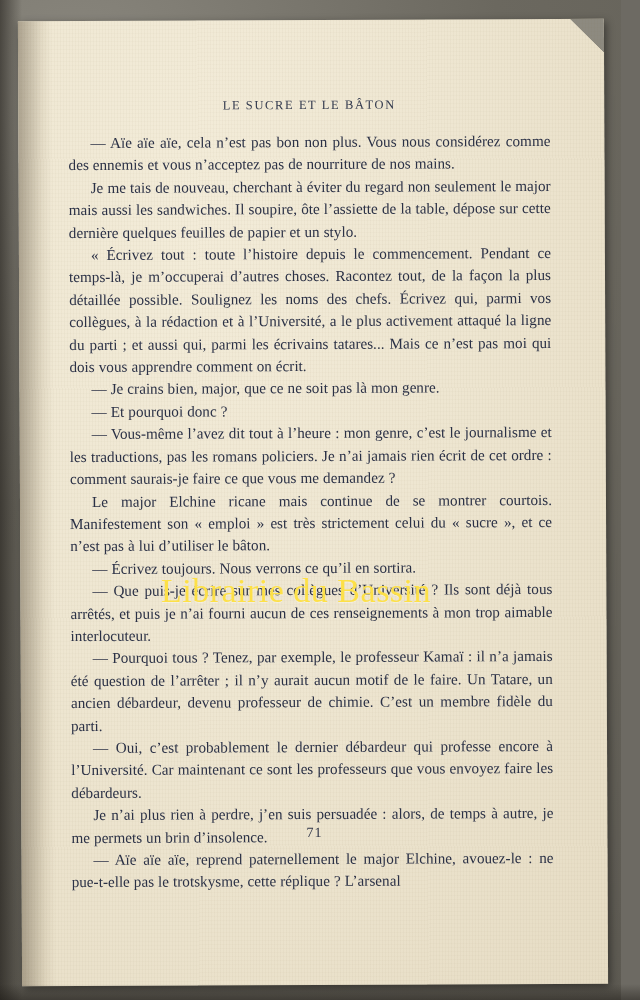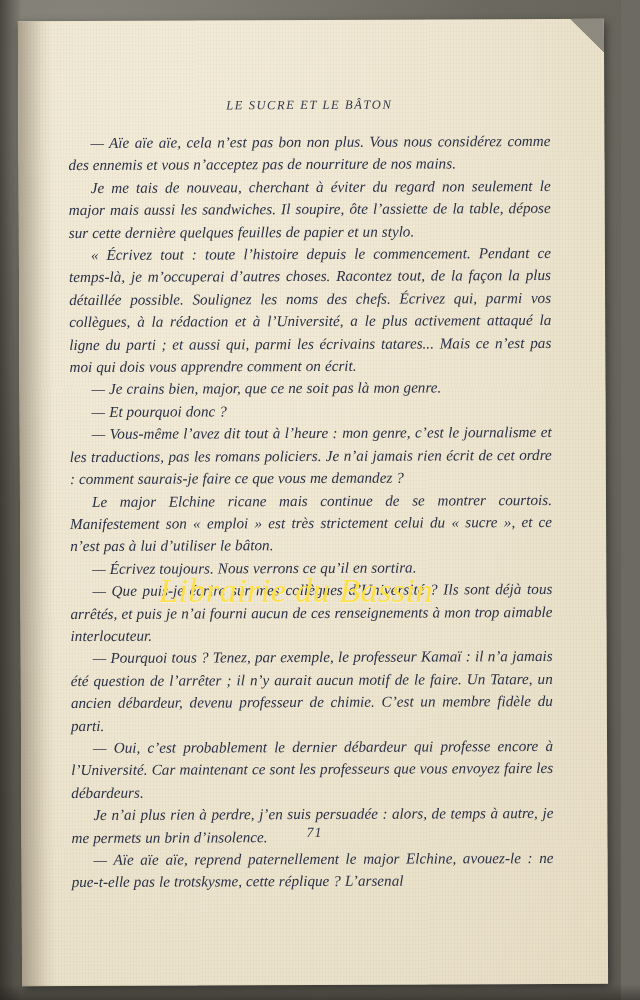--- a/index.html
+++ b/index.html
@@ -12,21 +12,20 @@
     overflow: hidden;
     background: #6d6a63;
     font-family: "Liberation Serif", serif;
   }
 
   #scan {
     position: relative;
     width: 621px;
     height: 1000px;
     background: #77746c;
-    font-style: italic;
   }
 
   
   #scan:before {
     content: "";
     position: absolute;
     inset: 0;
     background:
       radial-gradient(circle at 12% 8%, #8a877e 0%, #6b685f 40%, #5d5a52 100%),
       linear-gradient(120deg, #7b7870 0%, #63605a 100%);

